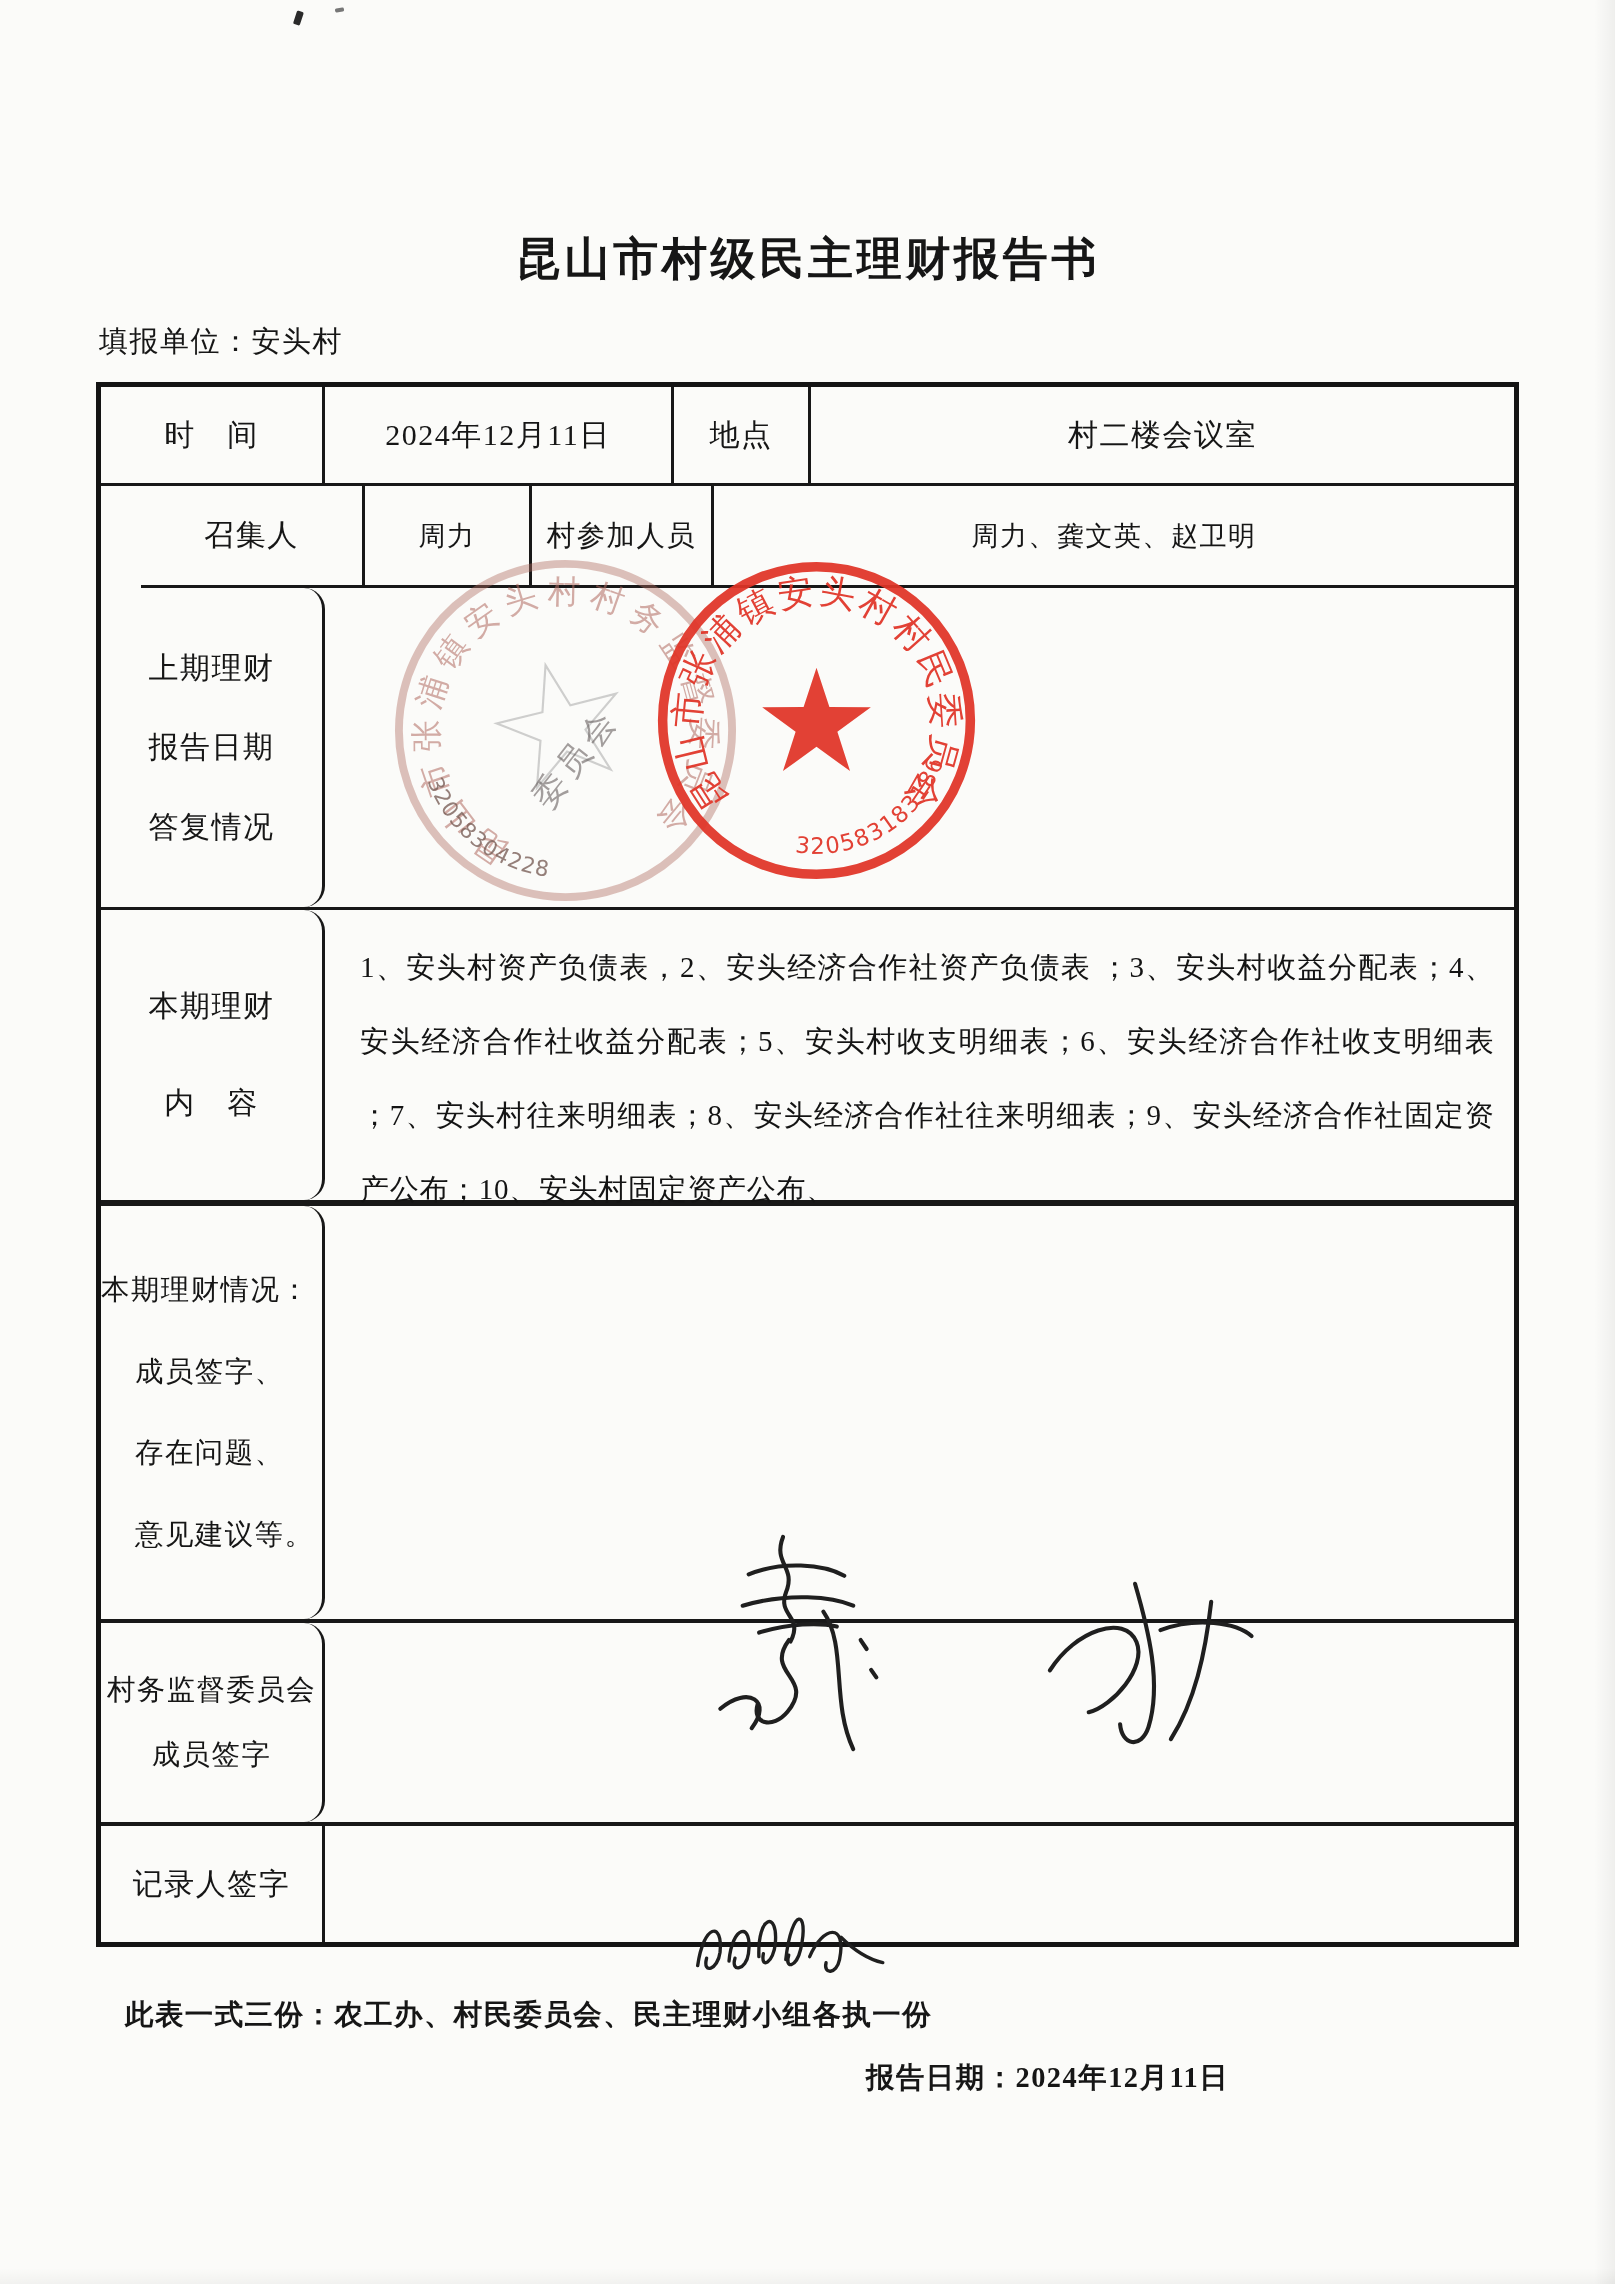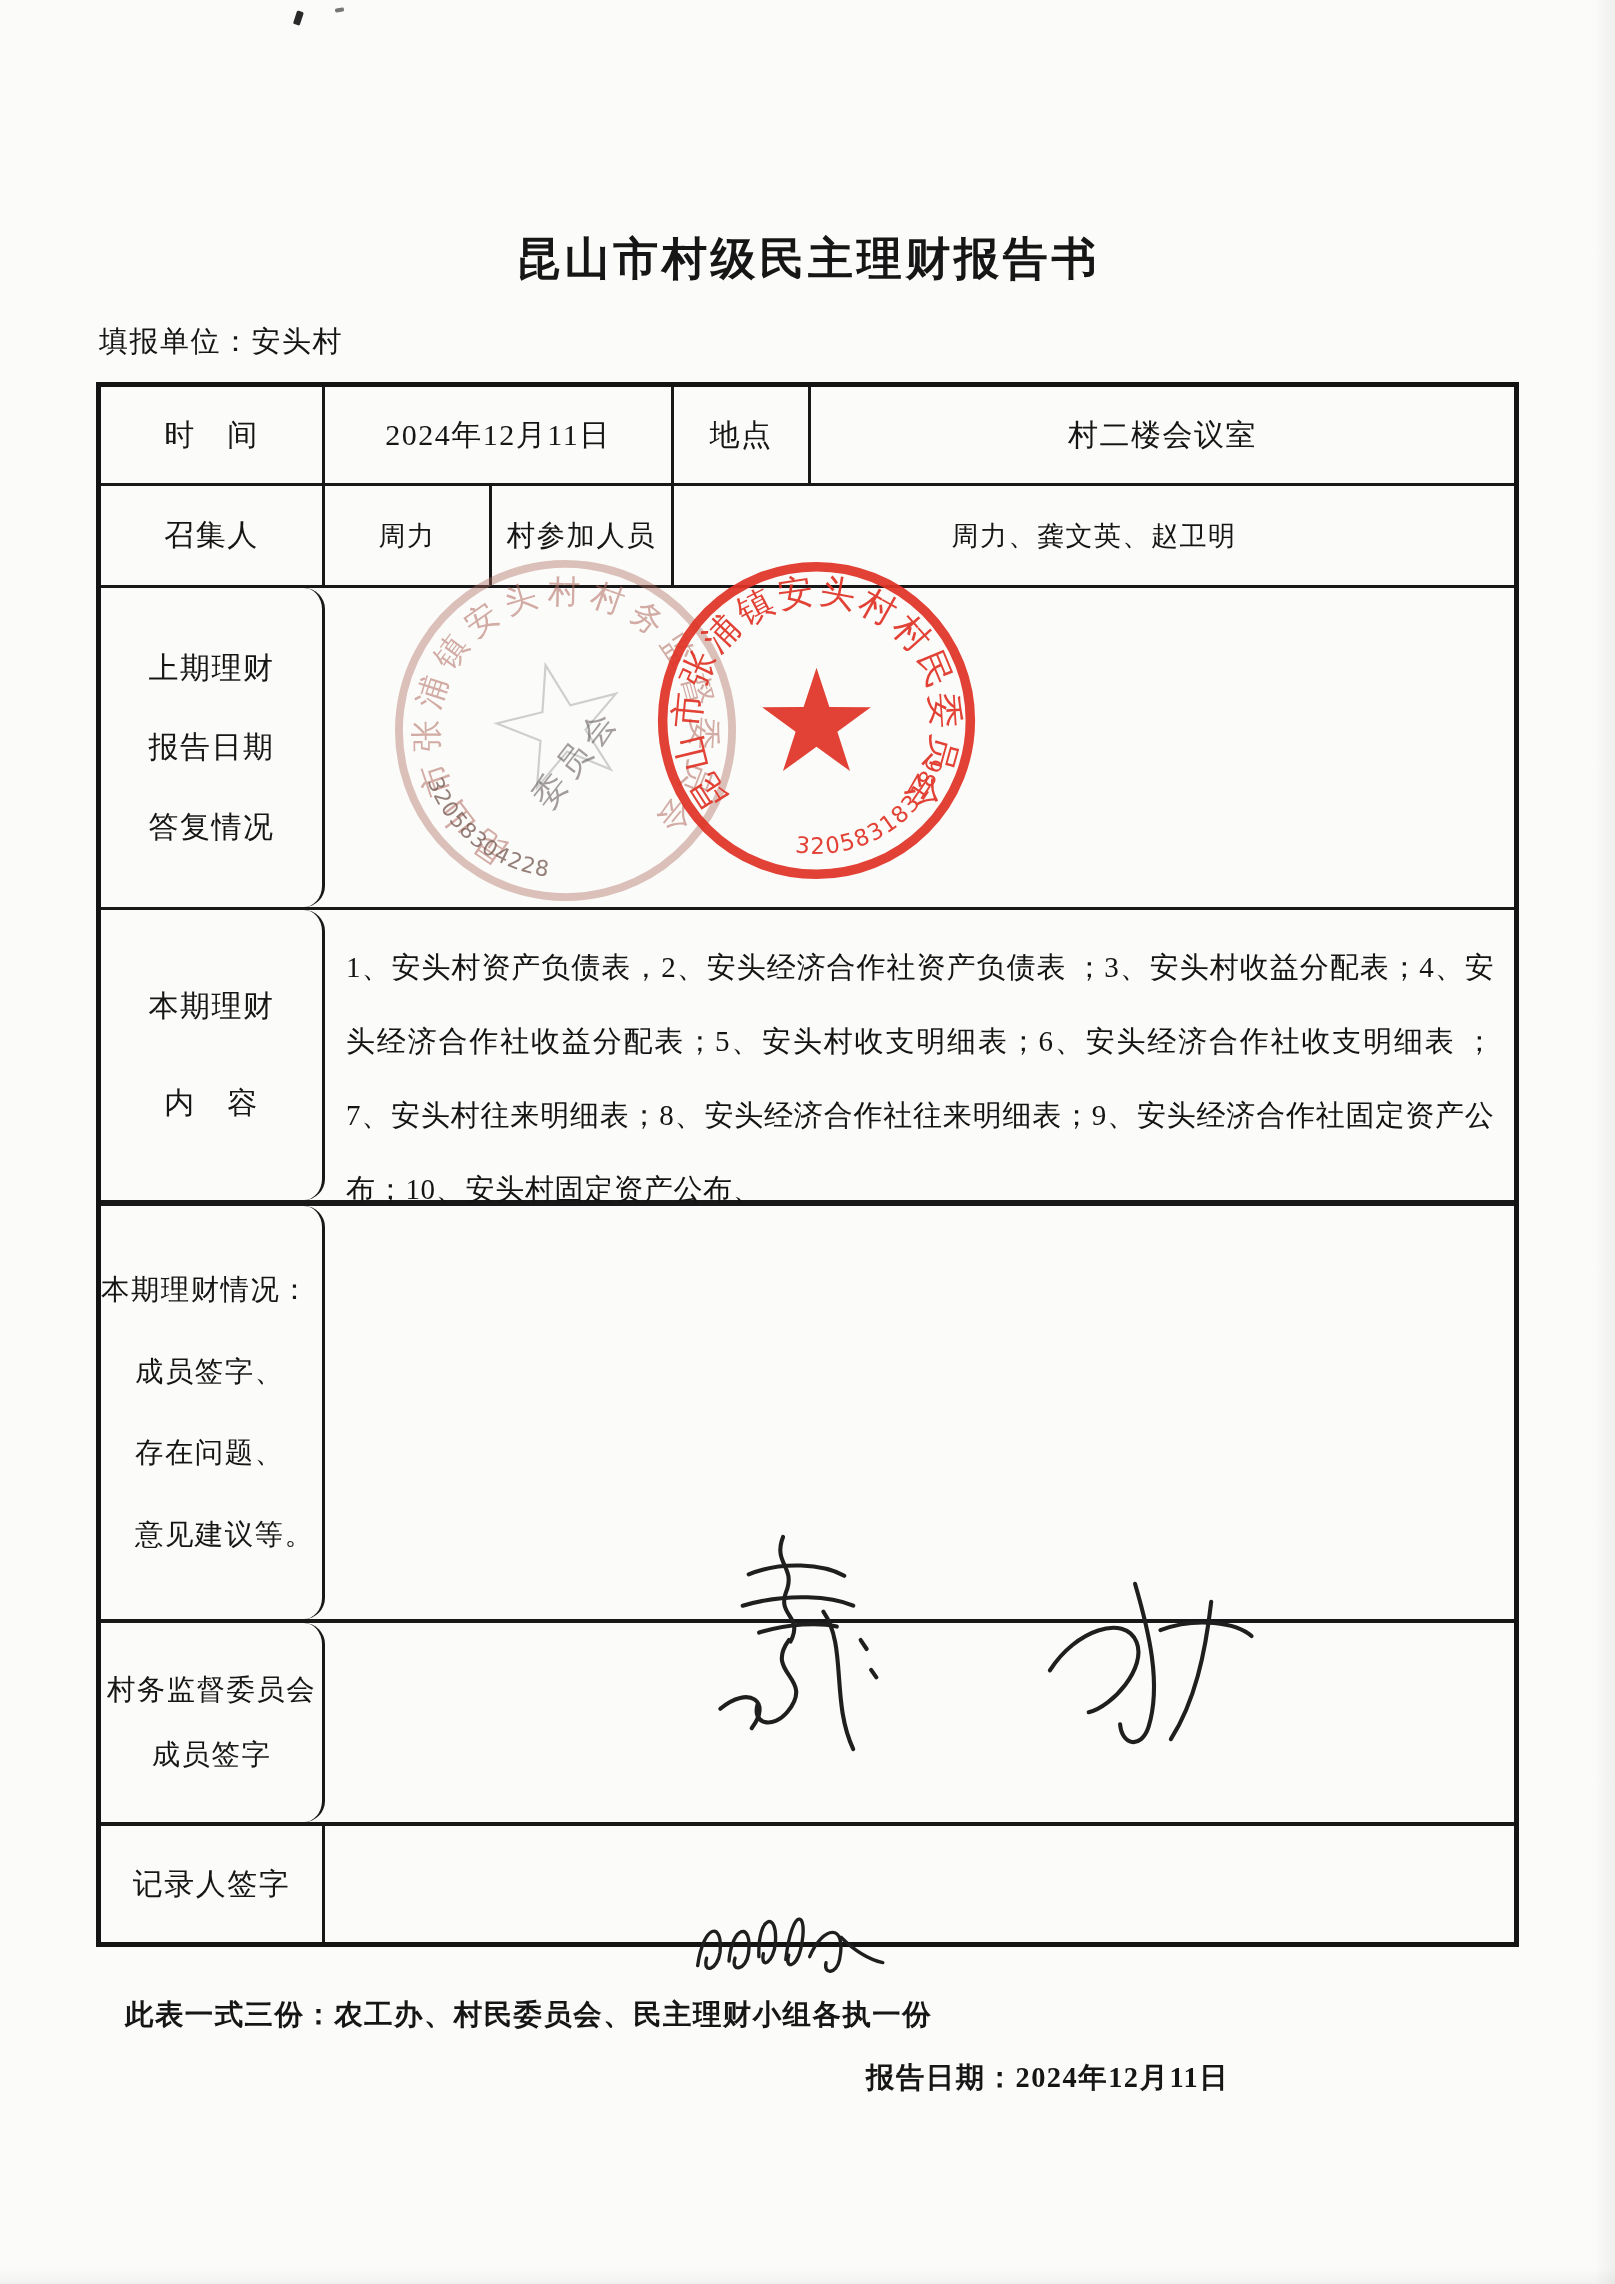--- a/index.html
+++ b/index.html
@@ -23,34 +23,34 @@
   .unit-line{position:absolute;top:322px;left:99px;font-size:29px;letter-spacing:1.5px;}
 
   
   .tbl{
     position:absolute;left:96px;top:382px;width:1423px;height:1565px;
     border:5.2px solid #141414;box-sizing:border-box;
     display:flex;flex-direction:column;background:transparent;
   }
   .tr{display:flex;box-sizing:border-box;border-bottom:3px solid #181818;}
   .tr.r1{height:99px;}
-  .tr.r2{height:102px;border-bottom-width:3.7px;}
+  .tr.r2{height:102px;border-bottom-width:3.7px;margin-left:40px;}
   .tr.r3{height:322px;}
   .tr.r4{height:296px;border-bottom-width:6px;}
   .tr.r5{height:417px;border-bottom-width:4.5px;}
   .tr.r6{height:203px;border-bottom-width:4.5px;}
   .tr.r7{flex:1;border-bottom:none;}
   .td{
     box-sizing:border-box;border-right:3px solid #181818;
     display:flex;align-items:center;justify-content:center;
     font-size:30px;letter-spacing:1.5px;
   }
   .td.last{border-right:none;}
   .td.stack{flex-direction:column;justify-content:space-evenly;padding:21px 0;border-radius:21px;}
-  .td.block{display:block;}
+  .td.block{display:block;margin-left:14px;}
   .w-label{width:224px;flex:none;}
   .w-date{width:349px;flex:none;}
   .w-place{width:137px;flex:none;}
   .w-conv{width:167px;flex:none;}
   .w-part{width:182px;flex:none;}
   .grow{flex:1;}
   .fs38{font-size:28.4px;}
   .fs36{font-size:27px;}
   .content-text{
     font-size:29px;line-height:74px;letter-spacing:0.7px;

